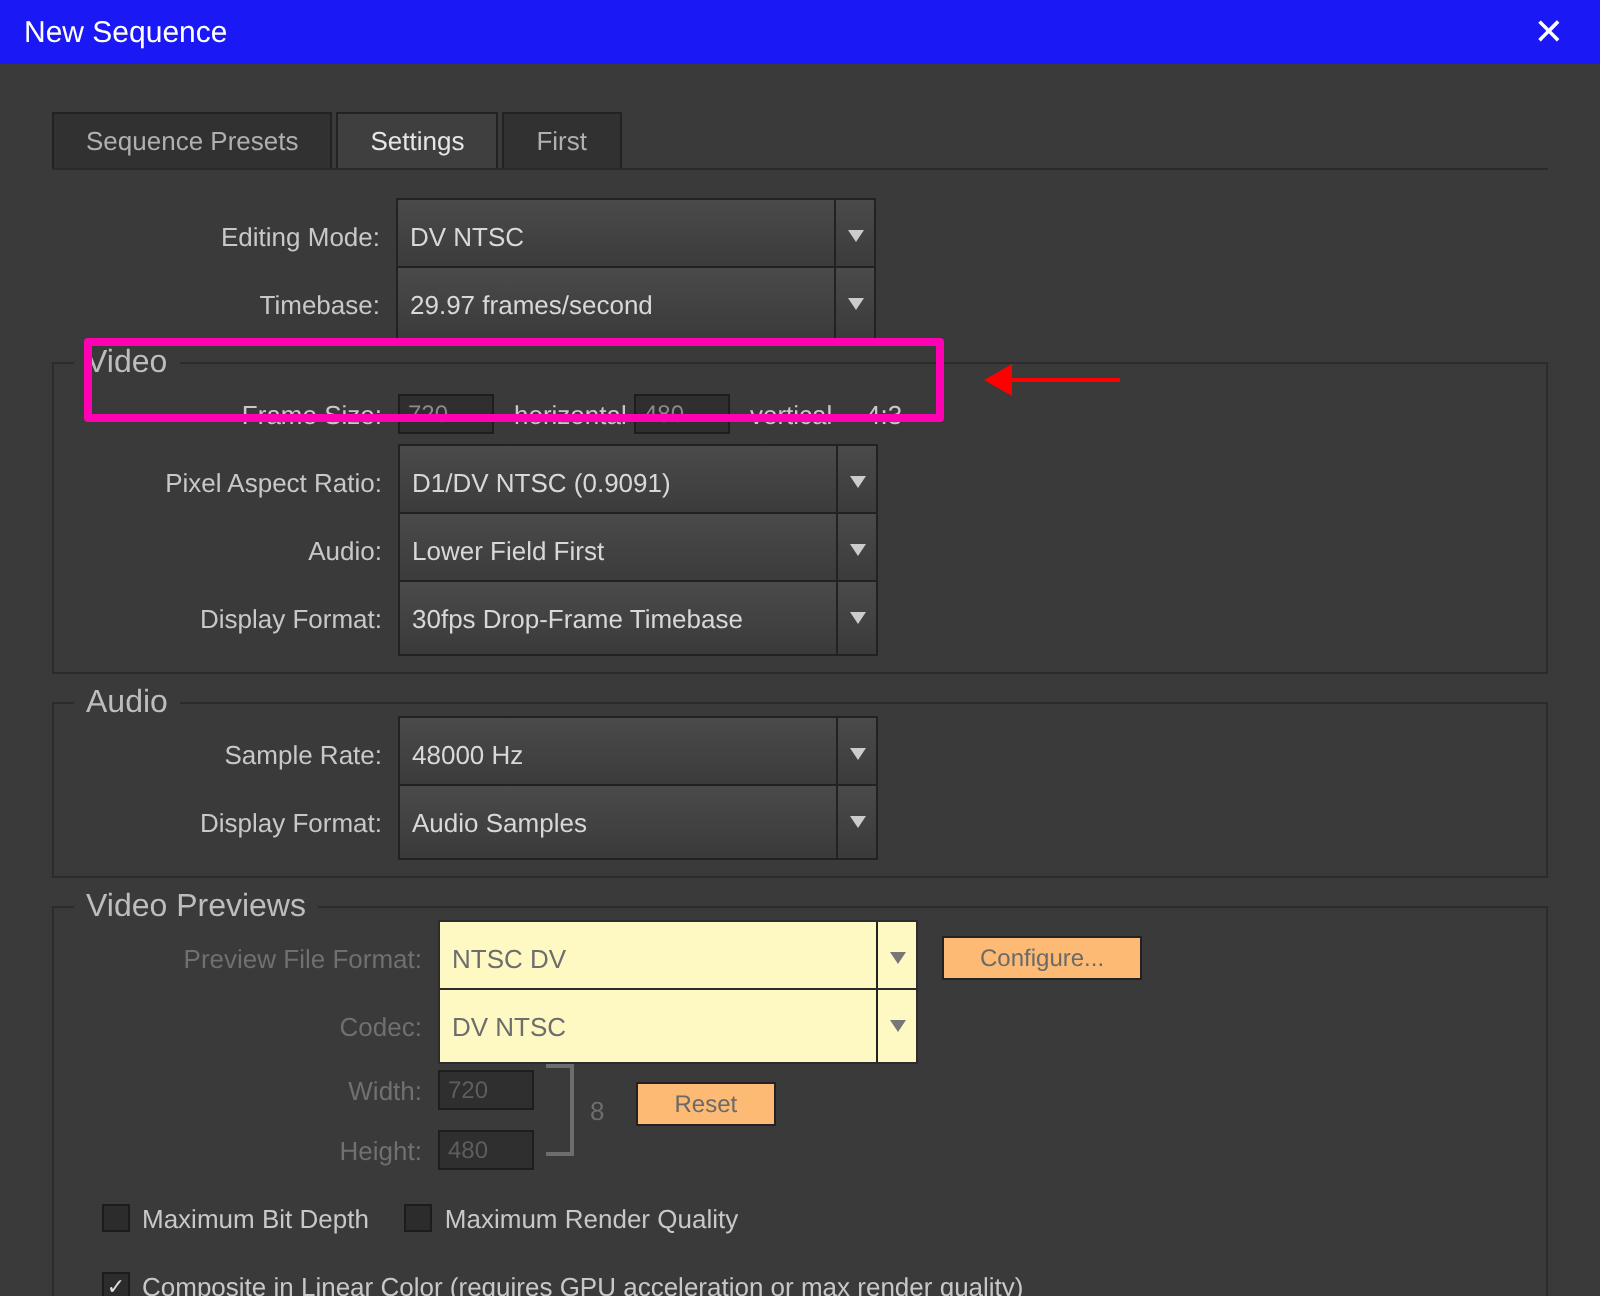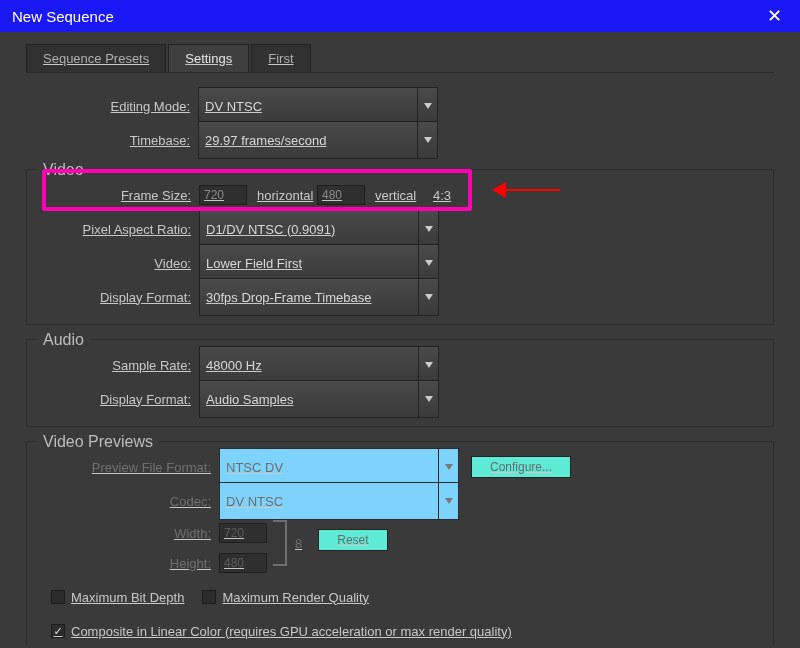--- a/index.html
+++ b/index.html
@@ -6,62 +6,62 @@
   html, body { width: 800px; height: 648px; overflow: hidden; font-family: "Segoe UI", Tahoma, sans-serif; }
   body { background: #3a3a3a; color: #c8c8c8; font-size: 13px; }
 
   .titlebar {
     height: 32px; background: #1a18f5; color: #fff; display: flex;
     align-items: center; padding: 0 12px; font-size: 15px;
   }
   .titlebar .spacer { flex: 1; }
   .titlebar .close { font-size: 18px; cursor: pointer; padding: 0 6px; }
 
-  .window-body { background: #3a3a3a; padding: 12px 26px 10px 26px; height: calc(648px - 32px); text-decoration: underline; }
+  .window-body { background: #3a3a3a; padding: 24px 26px 10px 26px; height: calc(648px - 32px); }
 
   .tabs { display: flex; border-bottom: 1px solid #2a2a2a; }
   .tab {
     padding: 6px 16px; background: #313131; color: #b0b0b0;
     border: 1px solid #222; border-bottom: none; margin-right: 2px; cursor: pointer;
     font-size: 13px;
   }
   .tab.active { background: #3f3f3f; color: #e6e6e6; }
 
   .form { padding-top: 18px; }
 
   .row { display: flex; align-items: center; height: 30px; margin-bottom: 4px; }
   .label { width: 172px; text-align: right; padding-right: 8px; color: #c8c8c8; }
   .label.dim { color: #707070; }
 
   .select {
     width: 240px; height: 38px; display: flex; align-items: center;
     background: linear-gradient(#4a4a4a,#3a3a3a); border: 1px solid #222;
     padding: 0 6px; color: #d8d8d8; position: relative; font-size: 13px;
   }
-  .select.disabled { background:#7dd3fc; color:#6d6d6d; border-color:#2c2c2c; }
+  .select.disabled { background:#fef9c3; color:#6d6d6d; border-color:#2c2c2c; }
   .select .arrow {
     position: absolute; right: 0; top:0; bottom:0; width:20px;
     display:flex; align-items:center; justify-content:center;
     border-left:1px solid #222;
   }
   .select .arrow svg { width:8px; height:6px; }
 
   .numbox {
     width: 48px; height: 20px; background: #2f2f2f; border: 1px solid #1e1e1e;
     color: #8a8a8a; padding: 0 4px; display: inline-flex; align-items: center;
     font-size: 12px;
   }
   .numbox.disabled { color:#5e5e5e; }
 
   .button {
     height: 22px; padding: 0 18px; background: linear-gradient(#474747,#383838);
     border:1px solid #222; color:#bcbcbc; display:inline-flex; align-items:center;
     font-size: 12px;
   }
-  .button.disabled { color:#6a6a6a; background:#5eead4; }
+  .button.disabled { color:#6a6a6a; background:#fdba74; }
 
   .section { border: 1px solid #2c2c2c; margin-top: 14px; padding: 10px 0 8px 0; position: relative; }
   .section-title { position: absolute; top: -9px; left: 10px; background: #3a3a3a; padding: 0 6px; color: #bdbdbd; font-size: 16px; }
 
   .checkbox { display:inline-flex; align-items:center; gap:6px; margin-right:18px; color:#c8c8c8; }
   .cb { width:14px; height:14px; border:1px solid #1c1c1c; background:#2c2c2c;
         display:inline-flex; align-items:center; justify-content:center; font-size:11px; color:#e0e0e0; }
 
   .highlight-box {
     position: absolute; border: 4px solid #ff00b3; pointer-events: none;
@@ -146,21 +146,21 @@
           <span>D1/DV NTSC (0.9091)</span>
           <span class="arrow">
               <svg viewBox="0 0 8 6">
                 <path d="M0 0 L8 0 L4 6 Z" fill="#ccc"></path>
               </svg>
             </span>
         </div>
       </div>
 
       <div class="row">
-        <div class="label">Video:</div>
+        <div class="label">Audio:</div>
         <div class="select">
           <span>Lower Field First</span>
           <span class="arrow">
               <svg viewBox="0 0 8 6">
                 <path d="M0 0 L8 0 L4 6 Z" fill="#ccc"></path>
               </svg>
             </span>
         </div>
       </div>
 

